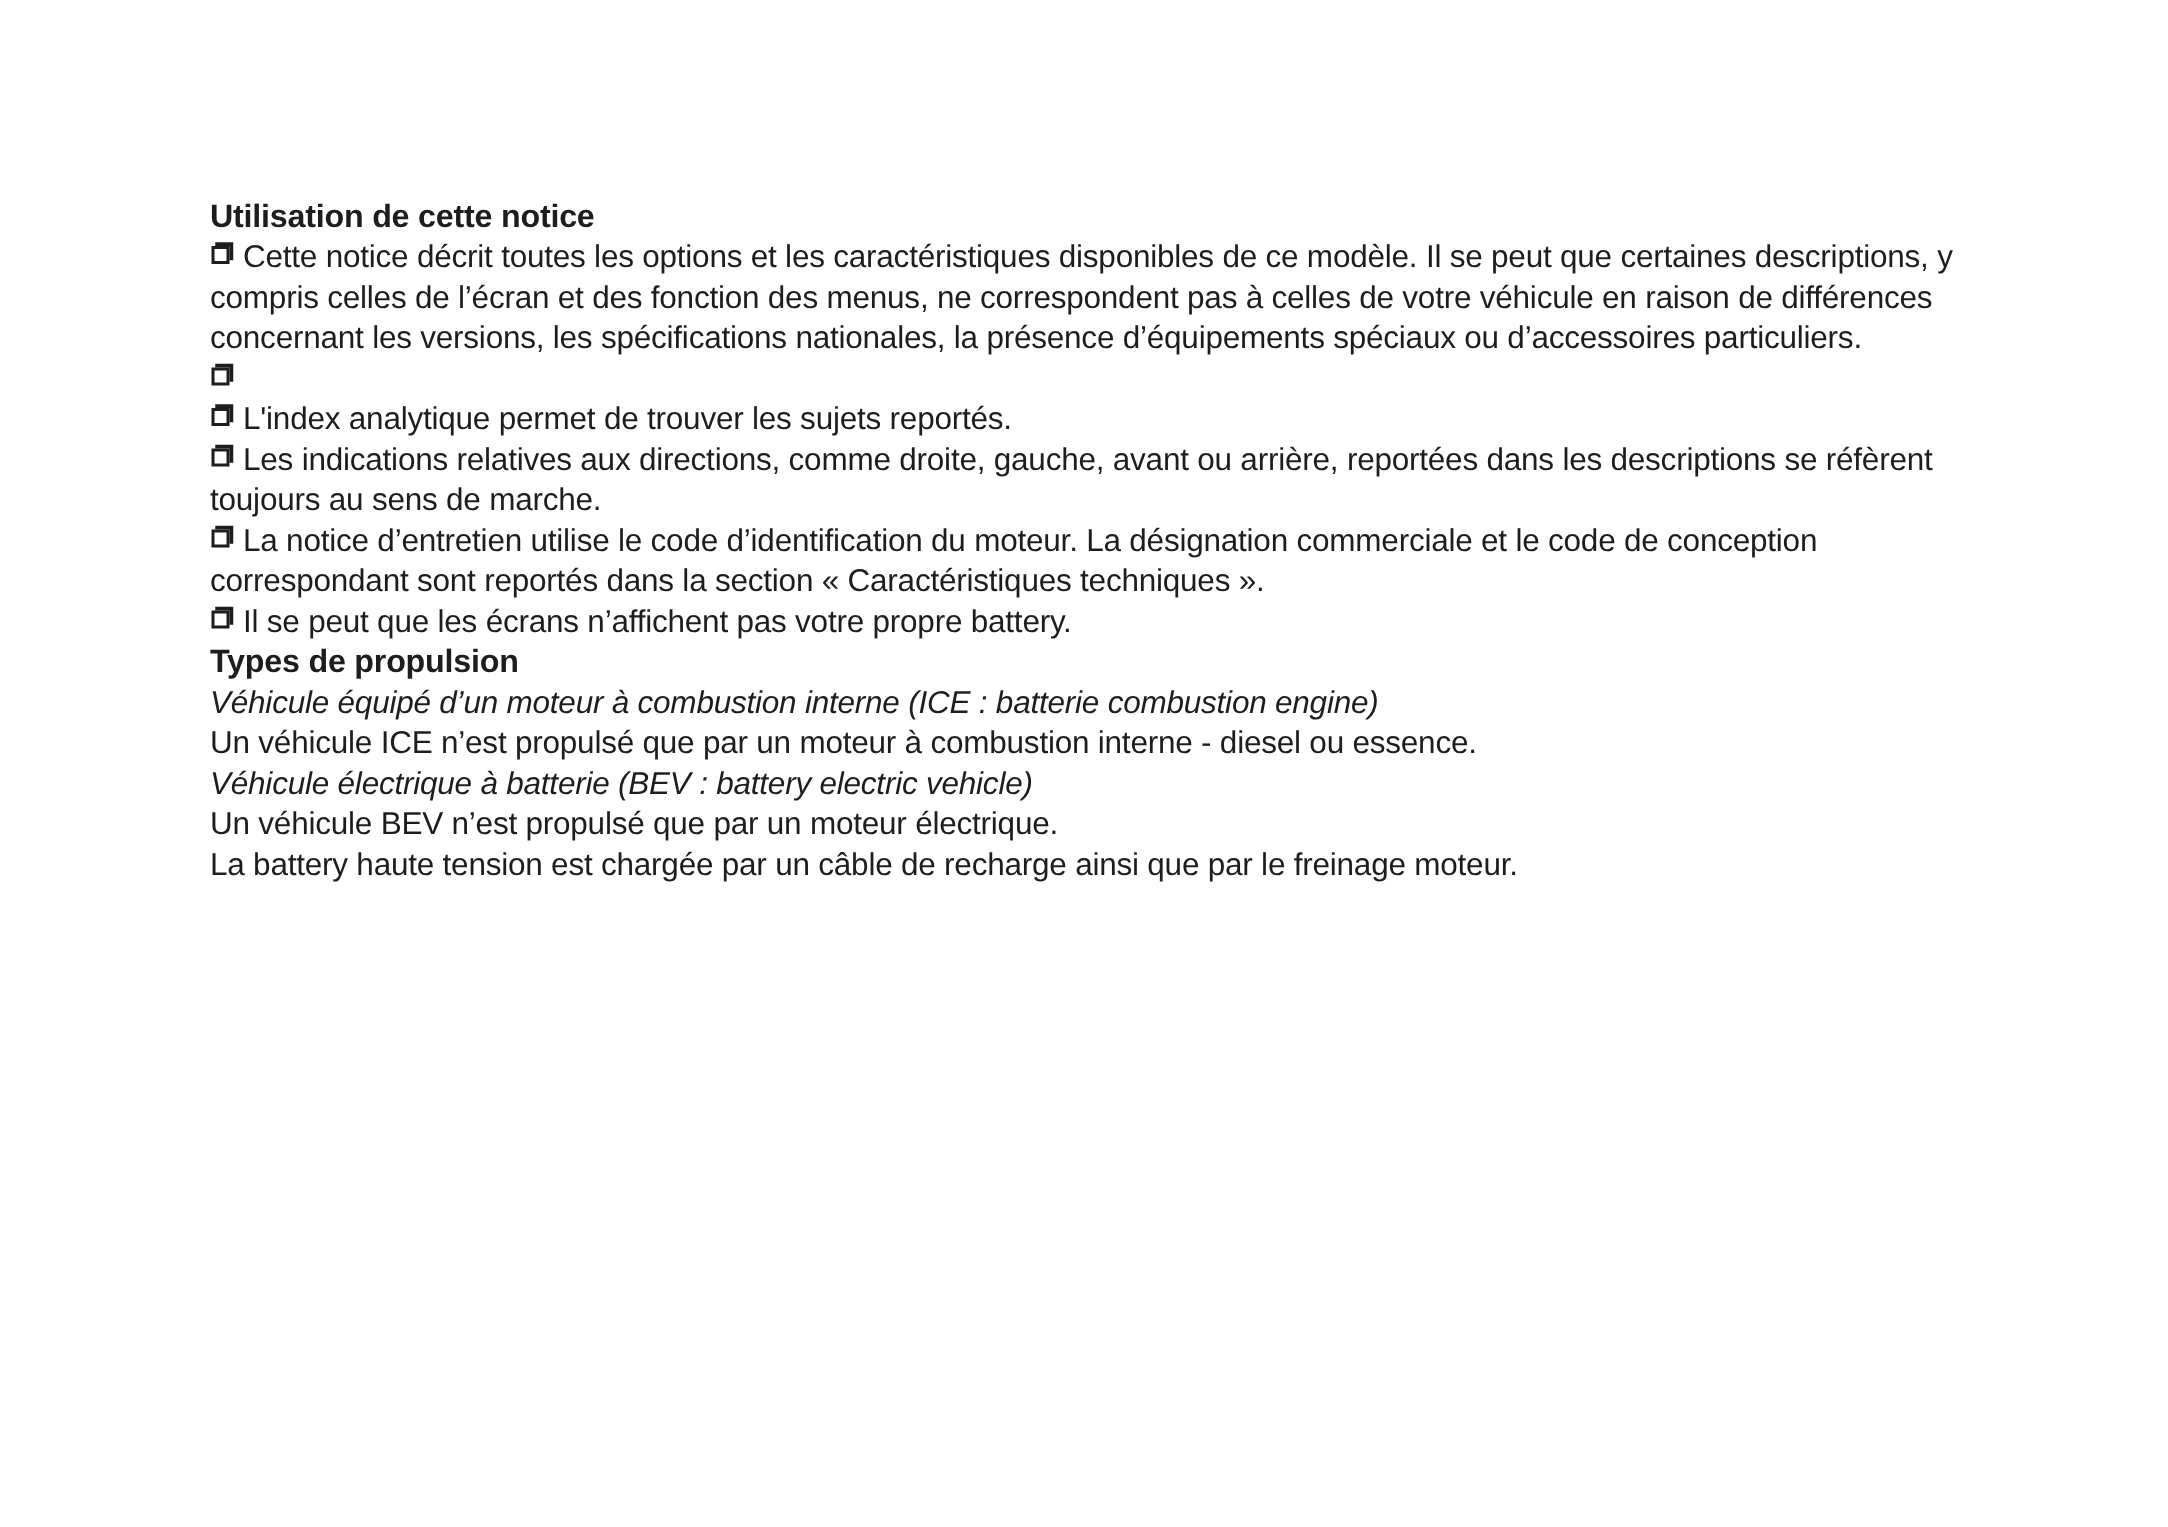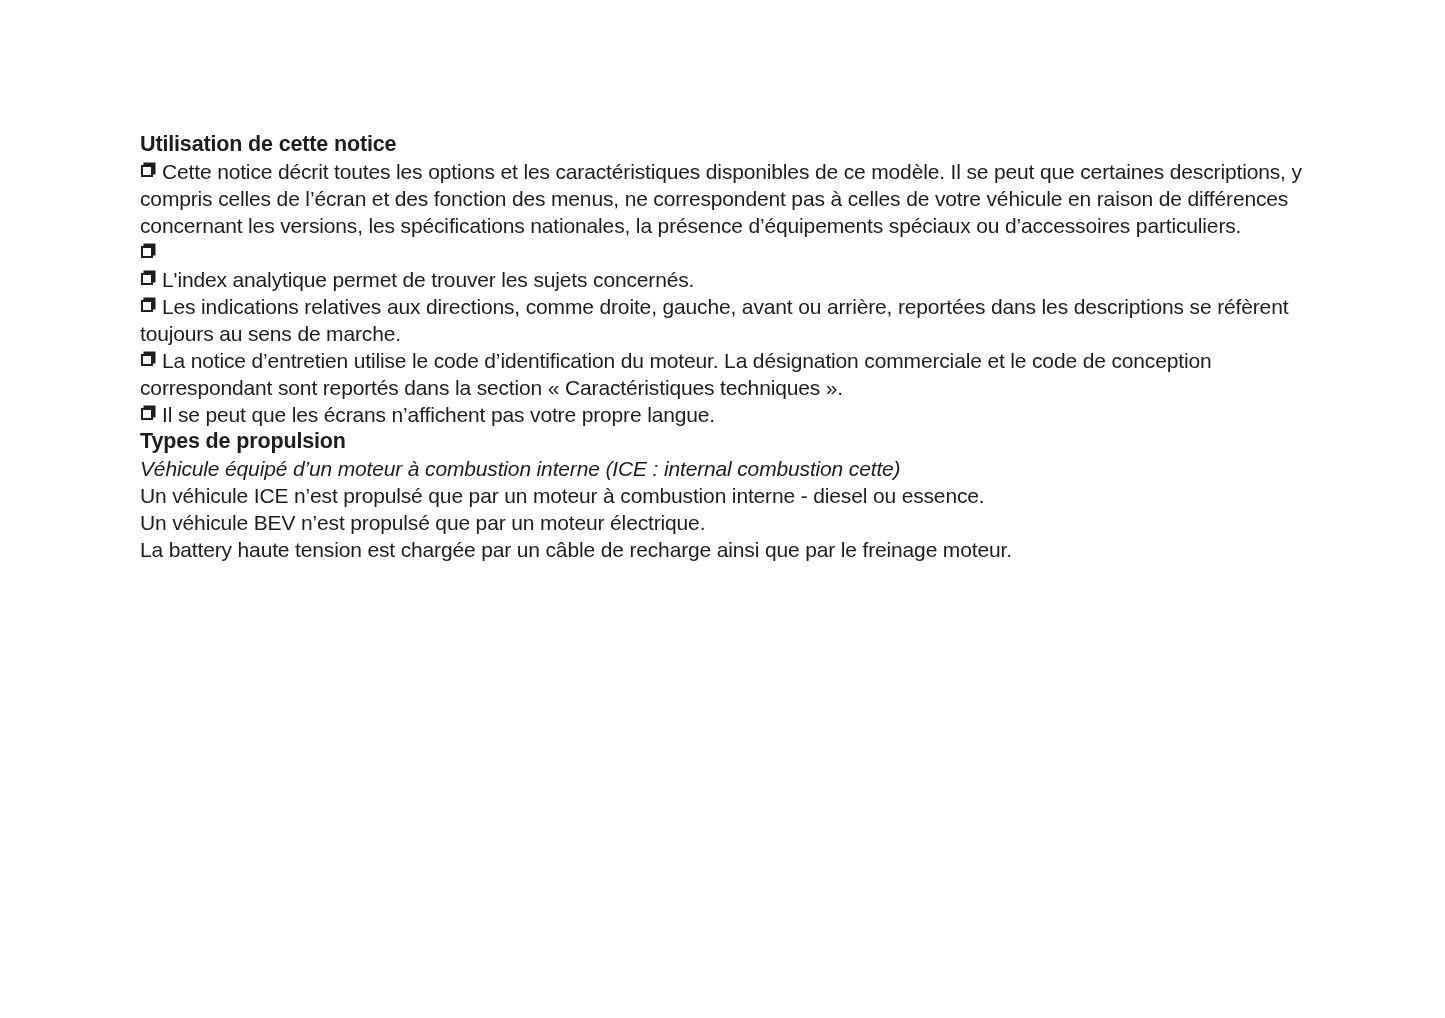--- a/index.html
+++ b/index.html
@@ -58,29 +58,30 @@
 
 <main class="page">
   <section class="content">
 
     <h1 class="heading">Utilisation de cette notice</h1>
 
     <p class="bullet"><span class="sq"></span><span>Cette notice décrit toutes les options et les caractéristiques disponibles de ce modèle. Il se peut que certaines descriptions, y compris celles de l’écran et des fonction des menus, ne correspondent pas à celles de votre véhicule en raison de différences concernant les versions, les spécifications nationales, la présence d’équipements spéciaux ou d’accessoires particuliers.</span></p>
 
     <p class="bullet"><span class="sq"></span></p>
 
-    <p class="bullet"><span class="sq"></span><span>L'index analytique permet de trouver les sujets concernés.</span></p>
+    <p class="bullet"><span class="sq"></span><span>L'index analytique permet de trouver les sujets reportés.</span></p>
 
     <p class="bullet"><span class="sq"></span><span>Les indications relatives aux directions, comme droite, gauche, avant ou arrière, reportées dans les descriptions se réfèrent toujours au sens de marche.</span></p>
 
     <p class="bullet"><span class="sq"></span><span>La notice d’entretien utilise le code d’identification du moteur. La désignation commerciale et le code de conception correspondant sont reportés dans la section « Caractéristiques techniques ».</span></p>
 
-    <p class="bullet"><span class="sq"></span><span>Il se peut que les écrans n’affichent pas votre propre langue.</span></p>
+    <p class="bullet"><span class="sq"></span><span>Il se peut que les écrans n’affichent pas votre propre battery.</span></p>
 
     <h1 class="heading">Types de propulsion</h1>
 
-    <p class="italic">Véhicule équipé d’un moteur à combustion interne (ICE : internal combustion cette)</p>
+    <p class="italic">Véhicule équipé d’un moteur à combustion interne (ICE : batterie combustion engine)</p>
     <p>Un véhicule ICE n’est propulsé que par un moteur à combustion interne - diesel ou essence.</p>
+    <p class="italic">Véhicule électrique à batterie (BEV : battery electric vehicle)</p>
     <p>Un véhicule BEV n’est propulsé que par un moteur électrique.</p>
     <p>La battery haute tension est chargée par un câble de recharge ainsi que par le freinage moteur.</p>
 
   </section>
 </main>
 
 </body></html>

